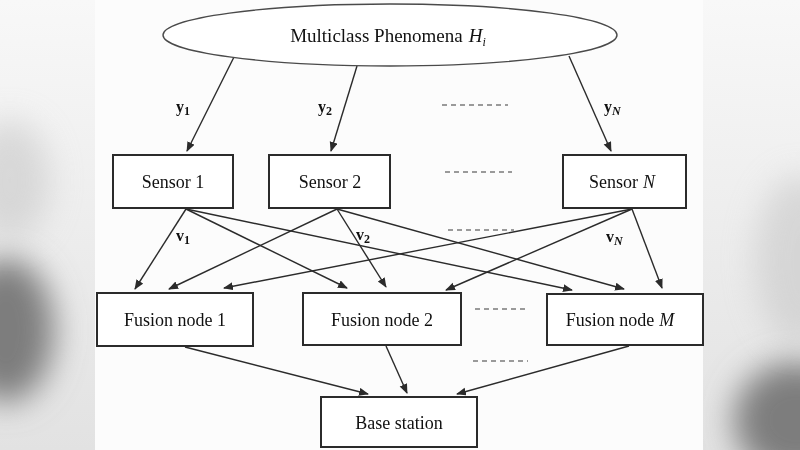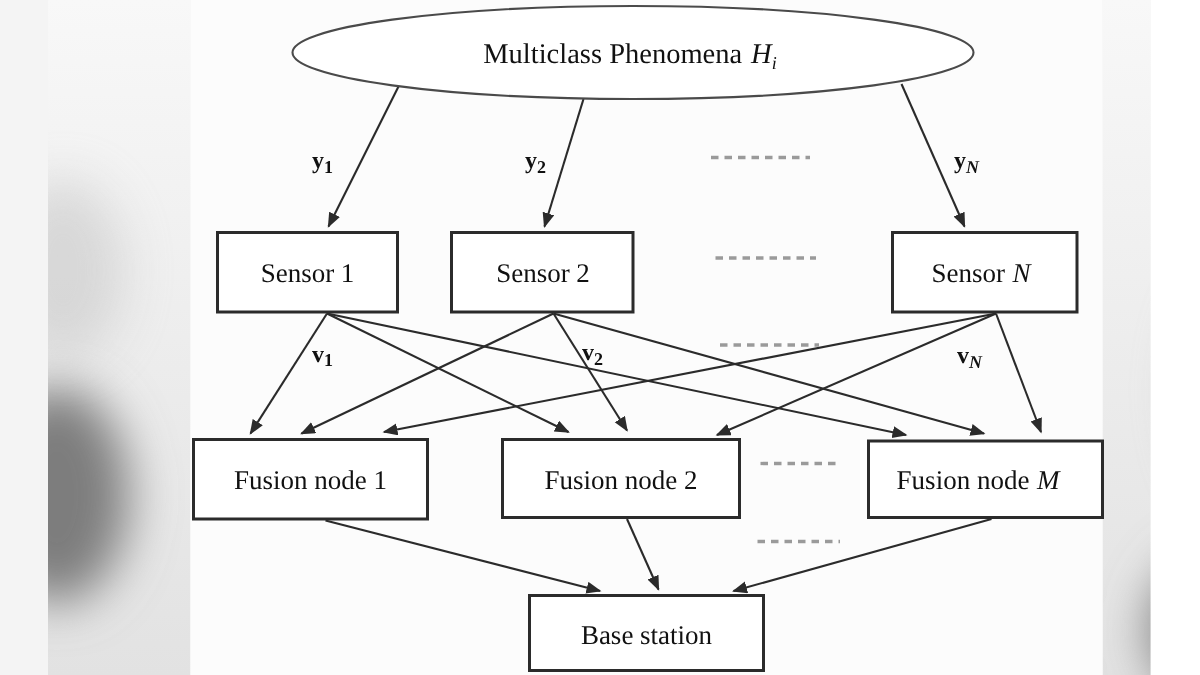--- a/index.html
+++ b/index.html
@@ -1,22 +1,21 @@
 <!DOCTYPE html>
 <html style="--line: #2b2b2b; --box-stroke: #2b2b2b; --box-fill: #ffffff; --dash: #9a9a9a; --text: #111111; --canvas: #fcfcfc; --band-top: #f8f8f8; --band-bottom: #e2e2e2; --blob-dark: #7d7d7d; --blob-mid: #c4c4c4;"><head>
 <meta charset="utf-8">
 <style>
   html,body { margin:0; padding:0; }
   .stage {
     position: relative;
-    width: 735px; height: 450px;
+    width: 800px; height: 450px;
     overflow: hidden;
     background: #f4f4f4;
     font-family: "Liberation Serif", "DejaVu Serif", serif;
-    padding-left: 32px;
   }
   svg { display:block; }
 
   .edge   { stroke: var(--line, #2b2b2b); stroke-width: 1.4; fill: none; }
   .arrowhead { fill: var(--line, #2b2b2b); }
   .dash   { stroke: var(--dash, #9a9a9a); stroke-width: 2.2; stroke-dasharray: 5 4; fill:none; }
   .box    { fill: var(--box-fill, #ffffff); stroke: var(--box-stroke, #2b2b2b); stroke-width: 2; }
   .oval   { fill: var(--box-fill, #ffffff); stroke: #4a4a4a; stroke-width: 1.4; }
 
   .node-label {

